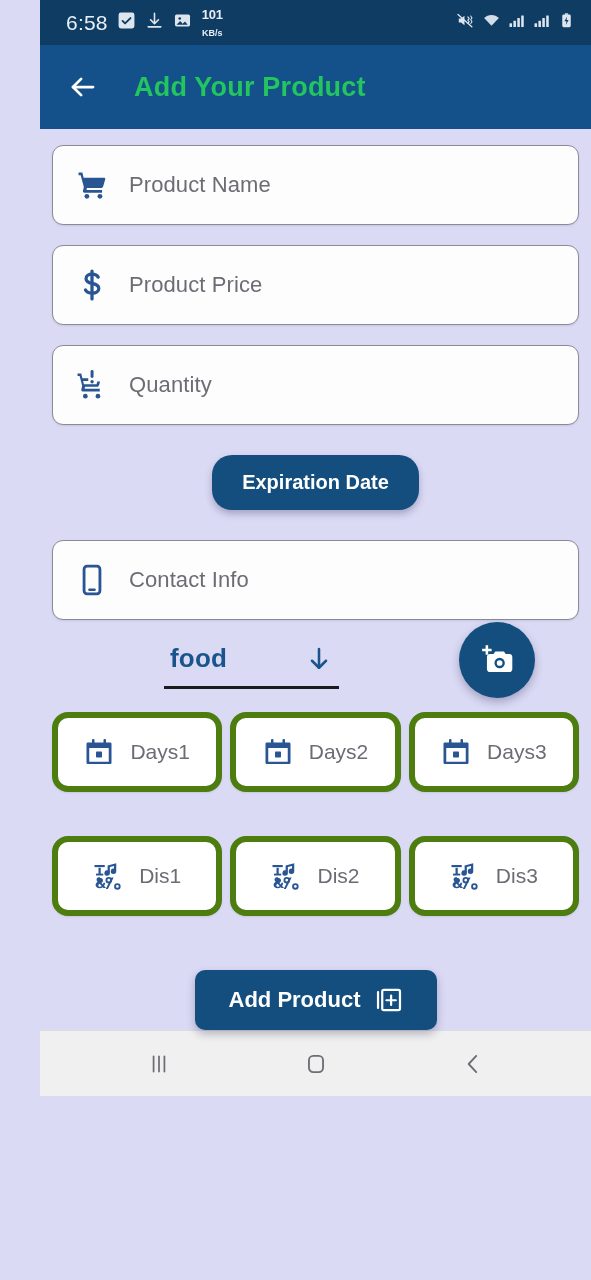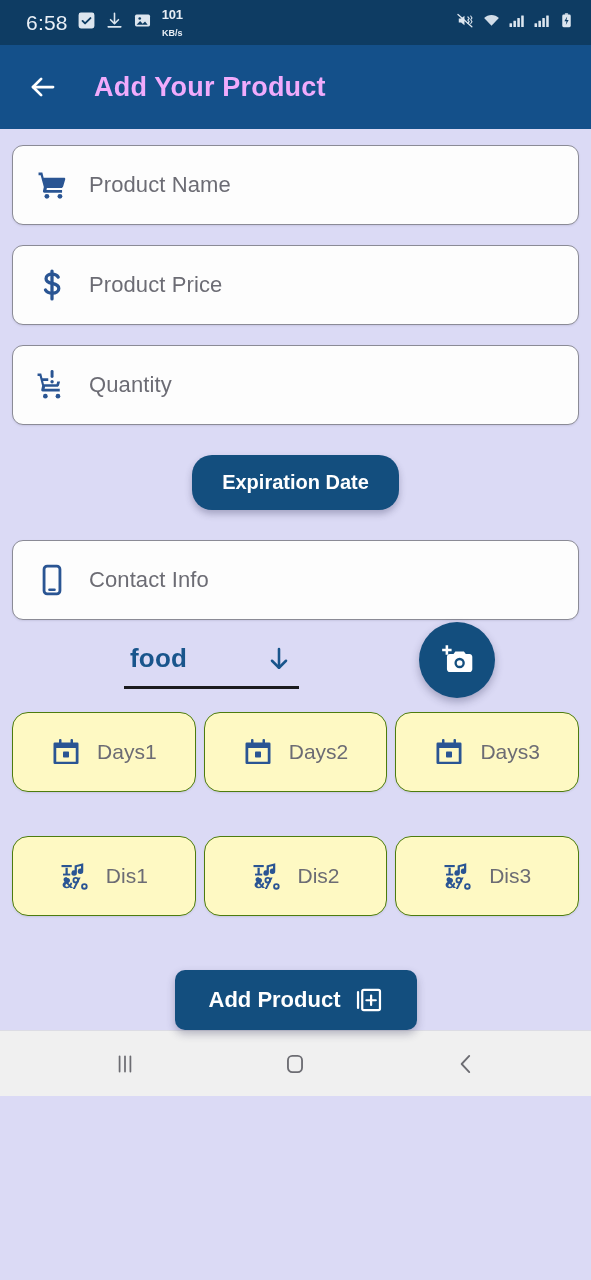--- a/index.html
+++ b/index.html
@@ -12,20 +12,21 @@
     font-family: "Liberation Sans", sans-serif;
   }
 
   #app {
     position: relative;
     width: 591px;
     height: 1044px;
     background: #dbdaf5;
     display: flex;
     flex-direction: column;
+    padding-left: 40px;
   }
 
   
   .status-bar {
     height: 45px;
     background: #0e3c63;
     display: flex;
     align-items: center;
     padding: 0 16px 0 26px;
     color: #e8eef5;
@@ -53,21 +54,21 @@
     height: 84px;
     flex: 0 0 84px;
     background: #14508a;
     display: flex;
     align-items: center;
     padding-left: 28px;
     gap: 36px;
   }
   .back-arrow { width: 30px; height: 30px; display: block; cursor: pointer; }
   .app-title {
-    color: #f0abfc;
+    color: #22c55e;
     font-size: 27px;
     font-weight: bold;
     letter-spacing: .2px;
   }
 
   
   .content {
     flex: 1 1 auto;
     position: relative;
     padding: 0 12px;
@@ -145,22 +146,22 @@
     cursor: pointer;
     align-self: flex-start;
     margin-top: 2px;
   }
   .fab svg { width: 36px; height: 36px; display: block; }
 
   
   .triple-row { display: flex; gap: 8px; }
   .small-field {
     flex: 1 1 0;
-    background: #fef9c3;
-    border: 1px solid #4d7c0f;
+    background: #ffffff;
+    border: 6px solid #4d7c0f;
     border-radius: 16px;
     height: 80px;
     display: flex;
     align-items: center;
     justify-content: center;
     gap: 16px;
     box-shadow: 0 1px 2px rgba(40,40,70,.10);
   }
   .small-field .ficon { width: 30px; height: 30px; flex: 0 0 30px; display: block; }
   .small-field .placeholder { font-size: 21px; color: #6c6c74; }

